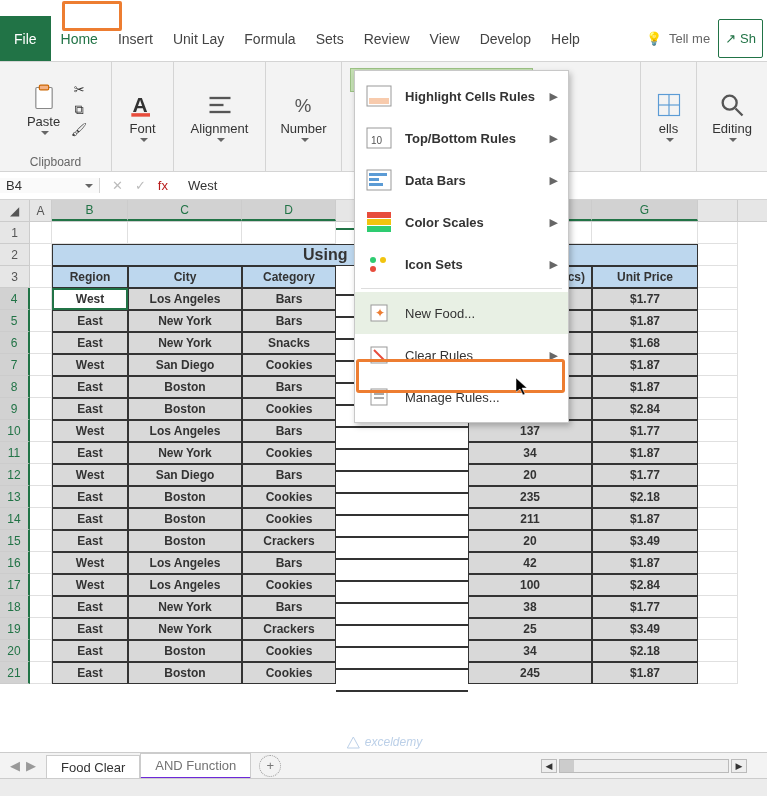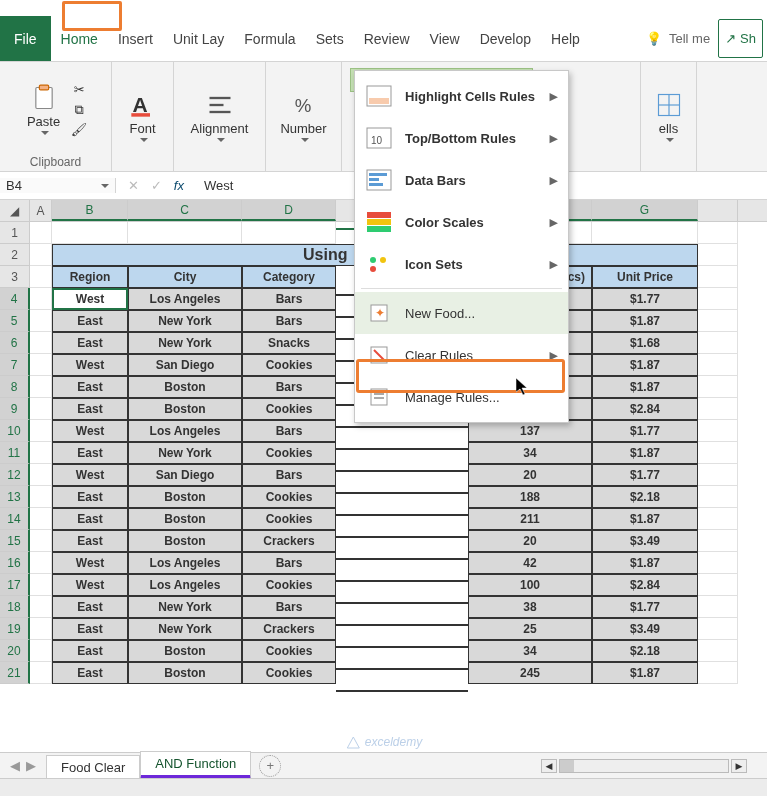--- a/index.html
+++ b/index.html
@@ -24,23 +24,23 @@
 .big-btn svg { width: 28px; height: 28px; }
 .small-icons { display: flex; flex-direction: column; gap: 4px; }
 .small-icons span { width: 18px; height: 16px; display: flex; align-items: center; justify-content: center; }
 .drop { display: inline-block; width: 0; height: 0; border-left: 4px solid transparent; border-right: 4px solid transparent; border-top: 4px solid #666; margin-left: 2px; }
 
 .cf-button { background: #c5e0b4; border: 1px solid #9cc285; padding: 2px 8px 2px 4px; display: flex; align-items: center; gap: 6px; font-size: 13px; height: 24px; cursor: pointer; }
 .cf-button svg { width: 16px; height: 16px; }
 
 
 .fbar { display: flex; align-items: center; height: 28px; border-bottom: 1px solid #d4d4d4; }
-.namebox { width: 116px; border-right: 1px solid #d4d4d4; padding: 0 6px; display: flex; align-items: center; justify-content: space-between; background: #fafafa; }
+.namebox { width: 100px; border-right: 1px solid #d4d4d4; padding: 0 6px; display: flex; align-items: center; justify-content: space-between; background: #fafafa; }
 .fx-controls { display: flex; align-items: center; gap: 12px; padding: 0 12px; color: #999; }
-.fx-controls .fx { font-style: italic; color: #0c4a6e; font-size: 13px; }
+.fx-controls .fx { color: #b91c1c; font-size: 13px; }
 .formula-val { padding: 0 8px; color: #333; }
 
 
 .colhdr { display: flex; height: 22px; background: #e6e6e6; border-bottom: 1px solid #ccc; font-size: 12px; color: #555; }
 .colhdr .corner { width: 30px; border-right: 1px solid #ccc; background: #e6e6e6; display:flex; align-items:center; justify-content:center; }
 .colhdr .col { border-right: 1px solid #ccc; display: flex; align-items: center; justify-content: center; }
 
 
 .grid { position: relative; }
 .row { display: flex; height: 22px; }
@@ -61,21 +61,21 @@
 .cf-item .arrow { margin-left: auto; color: #666; font-size: 11px; }
 .cf-item-icon { width: 28px; height: 26px; display: flex; align-items: center; justify-content: center; }
 .cf-sep { height: 1px; background: #ddd; margin: 3px 6px; }
 .cf-highlight { position: absolute; border: 3px solid #ed7d31; border-radius: 3px; pointer-events: none; z-index: 110; }
 .cursor { position: absolute; z-index: 120; width: 16px; height: 20px; }
 
 
 .sheettabs { position: absolute; bottom: 18px; left: 0; right: 0; height: 26px; border-top: 1px solid #ccc; display: flex; align-items: center; background: #f3f3f3; font-size: 13px; }
 .sheettabs .nav { display: flex; gap: 6px; padding: 0 10px; color: #999; }
 .sheettabs .tab { padding: 4px 14px; border: 1px solid #ccc; background: #fff; border-bottom: none; margin-top: 2px; cursor: pointer; }
-.sheettabs .tab.active { border-bottom: 7px solid #6d28d9; color: #14532d; font-weight: 500; }
+.sheettabs .tab.active { border-bottom: 3px solid #6d28d9; color: #737373; font-weight: 500; }
 .sheettabs .addtab { width: 22px; height: 22px; border: 1px dotted #999; border-radius: 50%; display: flex; align-items: center; justify-content: center; margin-left: 8px; color: #777; }
 .statusbar { position: absolute; bottom: 0; left: 0; right: 0; height: 18px; background: #ececec; border-top: 1px solid #ccc; }
 .hscroll { margin-left: auto; display: flex; align-items: center; gap: 2px; padding-right: 20px; }
 .hscroll .track { width: 170px; height: 14px; border: 1px solid #bbb; background: #eee; position: relative; }
 .hscroll .thumb { position: absolute; left: 0; top: 0; bottom: 0; width: 14px; background: #ccc; }
 .hscroll .btn { width: 16px; height: 14px; border: 1px solid #bbb; display: flex; align-items: center; justify-content: center; font-size: 9px; background: #eee; }
 
 .watermark { position: absolute; bottom: 46px; left: 50%; transform: translateX(-50%); font-size: 12px; color: #bcd0e8; display: flex; align-items: center; gap: 4px; z-index: 5; font-style: italic; pointer-events: none; }
 
 
@@ -186,20 +186,30 @@
             <line x1="3" y1="12" x2="21" y2="12" stroke="#5b9bd5"></line>
             <line x1="12" y1="3" x2="12" y2="21" stroke="#5b9bd5"></line>
           </svg>
       <span>ells</span>
           <span class="drop"></span>
         </div>
       </div>
     <div class="label"></div>
   </div>
   <div class="ribbon-group" style="width:70px; border-right:none">
+    <div class="body">
+        <div class="big-btn">
+      <svg viewBox="0 0 24 24">
+            <circle cx="10" cy="10" r="6" fill="none" stroke="#555" stroke-width="2"></circle>
+            <line x1="15" y1="15" x2="21" y2="21" stroke="#555" stroke-width="2"></line>
+          </svg>
+      <span>Editing</span>
+          <span class="drop"></span>
+        </div>
+      </div>
     <div class="label"></div>
   </div>
 </div>
 
 <div class="fbar">
   <div class="namebox">
       <span>B4</span>
       <span class="drop"></span>
     </div>
   <div class="fx-controls">
@@ -353,21 +363,21 @@
         <div class="cell data-cell cw-G">$1.77</div>
         <div class="cell cw-H"></div>
       </div>
       <div class="row">
         <div class="rowhdr sel">13</div>
         <div class="cell cw-A"></div>
         <div class="cell data-cell cw-B">East</div>
         <div class="cell data-cell cw-C">Boston</div>
         <div class="cell data-cell cw-D">Cookies</div>
         <div class="cell data-cell cw-E">Arrowroot</div>
-        <div class="cell data-cell cw-F">188</div>
+        <div class="cell data-cell cw-F">235</div>
         <div class="cell data-cell cw-G">$2.18</div>
         <div class="cell cw-H"></div>
       </div>
       <div class="row">
         <div class="rowhdr sel">14</div>
         <div class="cell cw-A"></div>
         <div class="cell data-cell cw-B">East</div>
         <div class="cell data-cell cw-C">Boston</div>
         <div class="cell data-cell cw-D">Cookies</div>
         <div class="cell data-cell cw-E">Chocolate Chip</div>

